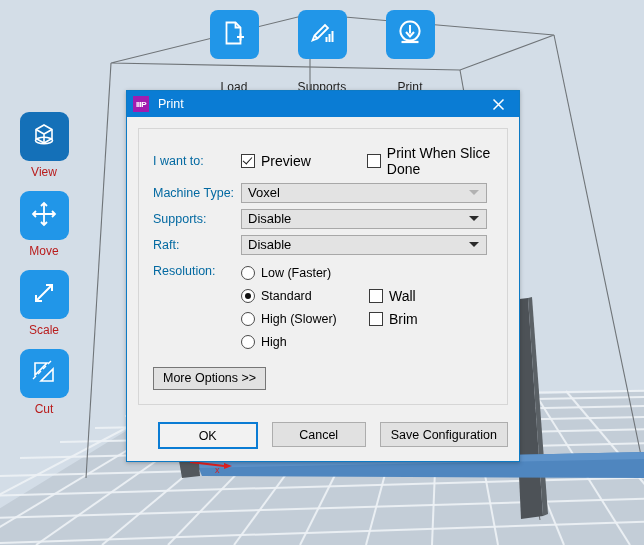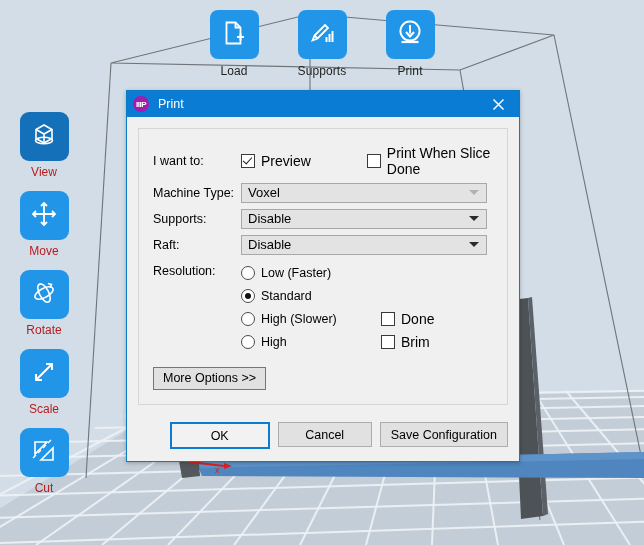--- a/index.html
+++ b/index.html
@@ -42,20 +42,21 @@
     pointer-events: none;
   }
   .tool-top {
     width: 68px;
     margin-top: 10px;
     display: flex;
     flex-direction: column;
     align-items: center;
     pointer-events: auto;
     cursor: pointer;
+    gap: 16px;
   }
   .tool-top .tile {
     width: 49px;
     height: 49px;
     border-radius: 8px;
     background: #2196e8;
     display: flex;
     align-items: center;
     justify-content: center;
   }
@@ -126,21 +127,20 @@
     background: #a21caf;
     color: #fff;
     font-size: 8px;
     font-weight: bold;
     font-family: "Liberation Sans", sans-serif;
     display: flex;
     align-items: center;
     justify-content: center;
     letter-spacing: -0.5px;
     flex: 0 0 auto;
-    border-radius: 8px;
   }
   #dlg-title {
     color: #ffffff;
     font-size: 12.5px;
     margin-left: 9px;
     flex: 1 1 auto;
   }
   #dlg-close {
     width: 42px;
     height: 26px;
@@ -164,21 +164,21 @@
   .form-row {
     display: flex;
     align-items: center;
     min-height: 21px;
     margin-bottom: 5px;
   }
   .form-label {
     width: 88px;
     flex: 0 0 88px;
     font-size: 12.5px;
-    color: #000000;
+    color: #0369a1;
   }
   .form-field {
     flex: 1 1 auto;
     display: flex;
     align-items: center;
   }
 
   
   .chk {
     display: inline-flex;
@@ -251,42 +251,41 @@
     border-right: 5px solid transparent;
     border-top: 5px solid #2a2a2a;
     margin-right: 2px;
   }
   .combo.disabled .arrow { border-top-color: #b2b2b2; }
   .combo.disabled { cursor: default; }
 
   
   .res-grid {
     display: flex;
-    align-items: flex-end;
-    gap: 12px;
+    align-items: center;
   }
   .res-col-a { width: 128px; }
   .res-col-b { width: 110px; }
   .res-item { height: 23px; display: flex; align-items: center; }
 
   #more-options {
     margin-top: 9px;
     display: inline-block;
     background: #e1e1e1;
     border: 1px solid #767676;
     font-size: 12.5px;
     padding: 3px 9px 4px 9px;
     cursor: pointer;
     font-family: "Liberation Sans", sans-serif;
   }
 
   #dlg-footer {
     display: flex;
     justify-content: flex-end;
-    gap: 8px;
+    gap: 14px;
     padding: 8px 11px 12px 11px;
     background: #f0f0f0;
   }
   .btn {
     height: 23px;
     min-width: 72px;
     background: #e1e1e1;
     border: 1px solid #adadad;
     font-size: 12.5px;
     display: flex;
@@ -450,32 +449,20 @@
       <span>
         <svg width="30" height="30" viewBox="0 0 30 30" fill="none" stroke="#ffffff" stroke-width="1.8">
           <path d="M15 4 v22 M4 15 h22"></path>
           <path d="M12 7 l3 -3 l3 3 M12 23 l3 3 l3 -3 M7 12 l-3 3 l3 3 M23 12 l3 3 l-3 3" fill="none"></path>
         </svg>
       </span>
     </div>
     <div class="tlabel">Move</div>
   </div>
 
-  <div class="tool-left">
-    <div class="tile">
-      <span>
-        <svg width="30" height="30" viewBox="0 0 30 30" fill="none" stroke="#ffffff" stroke-width="1.6">
-          <ellipse cx="15" cy="15" rx="10" ry="4.6" transform="rotate(-28 15 15)"></ellipse>
-          <ellipse cx="15" cy="15" rx="4.6" ry="10" transform="rotate(-28 15 15)"></ellipse>
-          <path d="M19 5.5 l3.5 1 l-1.5 3.2"></path>
-        </svg>
-      </span>
-    </div>
-    <div class="tlabel">Rotate</div>
-  </div>
 
   <div class="tool-left">
     <div class="tile">
       <span>
         <svg width="30" height="30" viewBox="0 0 30 30" fill="none" stroke="#ffffff" stroke-width="2">
           <path d="M7 23 l8 -8 M23 7 l-8 8"></path>
           <path d="M7 17 v6 h6 M23 13 v-6 h-6" fill="none"></path>
         </svg>
       </span>
     </div>
@@ -590,21 +577,21 @@
               <div class="rad">
                 <span class="circ"></span>
                 <span>High</span>
               </div>
             </div>
           </div>
           <div class="res-col-b">
             <div class="res-item">
               <div class="chk">
                 <span class="box"></span>
-                <span>Done</span>
+                <span>Wall</span>
               </div>
             </div>
             <div class="res-item">
               <div class="chk">
                 <span class="box"></span>
                 <span>Brim</span>
               </div>
             </div>
           </div>
         </div>

